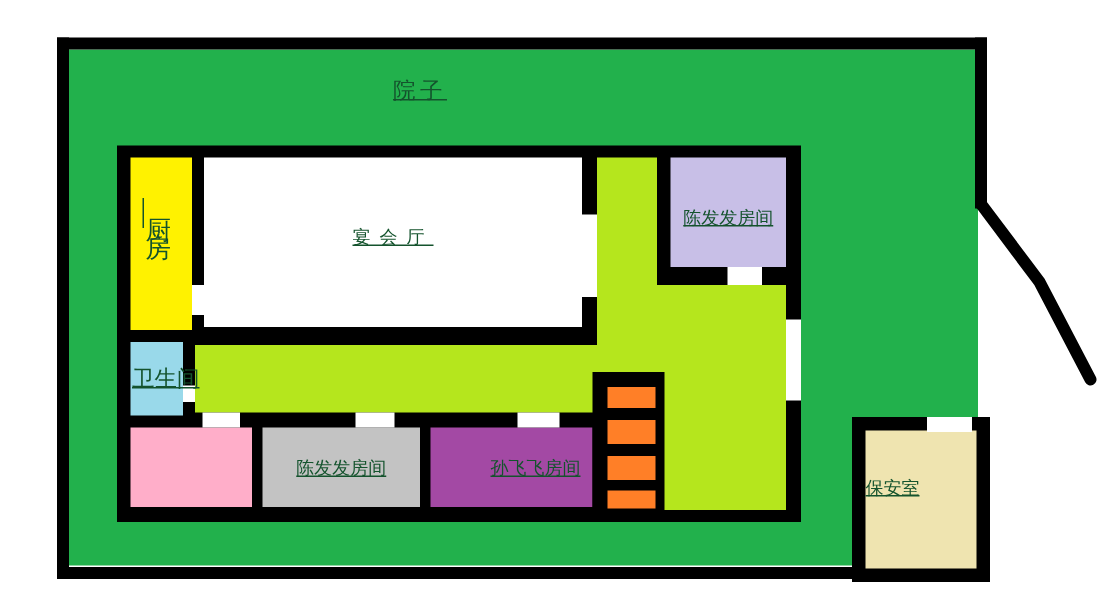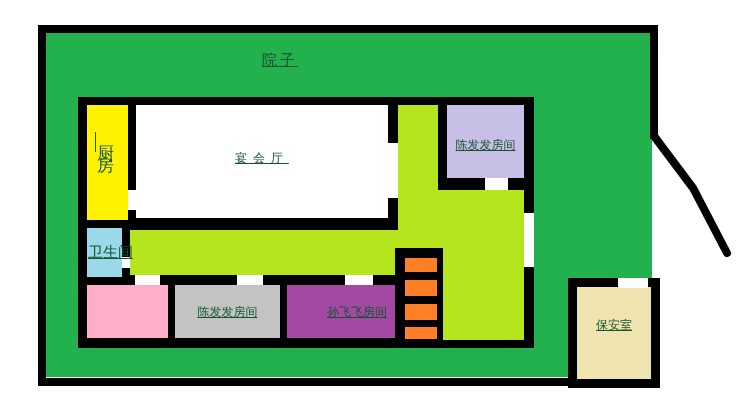--- a/index.html
+++ b/index.html
@@ -63,21 +63,21 @@
   .label-kitchen {
     left: 94px; top: 132px; font-size: 17px;
     writing-mode: vertical-lr; text-orientation: upright; letter-spacing: 10px;
   }
   .label-banquet  { left: 136px; top: 150px; width: 252px; font-size: 12px; letter-spacing: 6px; text-align: center; }
   .label-carrot   { left: 447px; top: 137px; width: 77px;  font-size: 12px; text-align: center; }
   .label-bathroom { left: 88px;  top: 243px; font-size: 15px; }
   .label-zhao     { left: 87px;  top: 304px; width: 81px;  font-size: 12px; text-align: center; }
   .label-chen     { left: 175px; top: 304px; width: 105px; font-size: 12px; text-align: center; }
   .label-sun      { left: 287px; top: 304px; width: 108px; font-size: 12px; text-align: center; padding-left: 16px; }
-  .label-security { left: 577px; top: 317px; width: 74px;  font-size: 12px; text-align: center; }
+  .label-security { left: 577px; top: 317px; width: 74px;  font-size: 12px; }
 </style>
 </head>
 <body>
 
 <div class="canvas">
 
   <div class="abs courtyard"></div>
 
   <div class="abs wall wall-top"></div>
   <div class="abs wall wall-left"></div>

